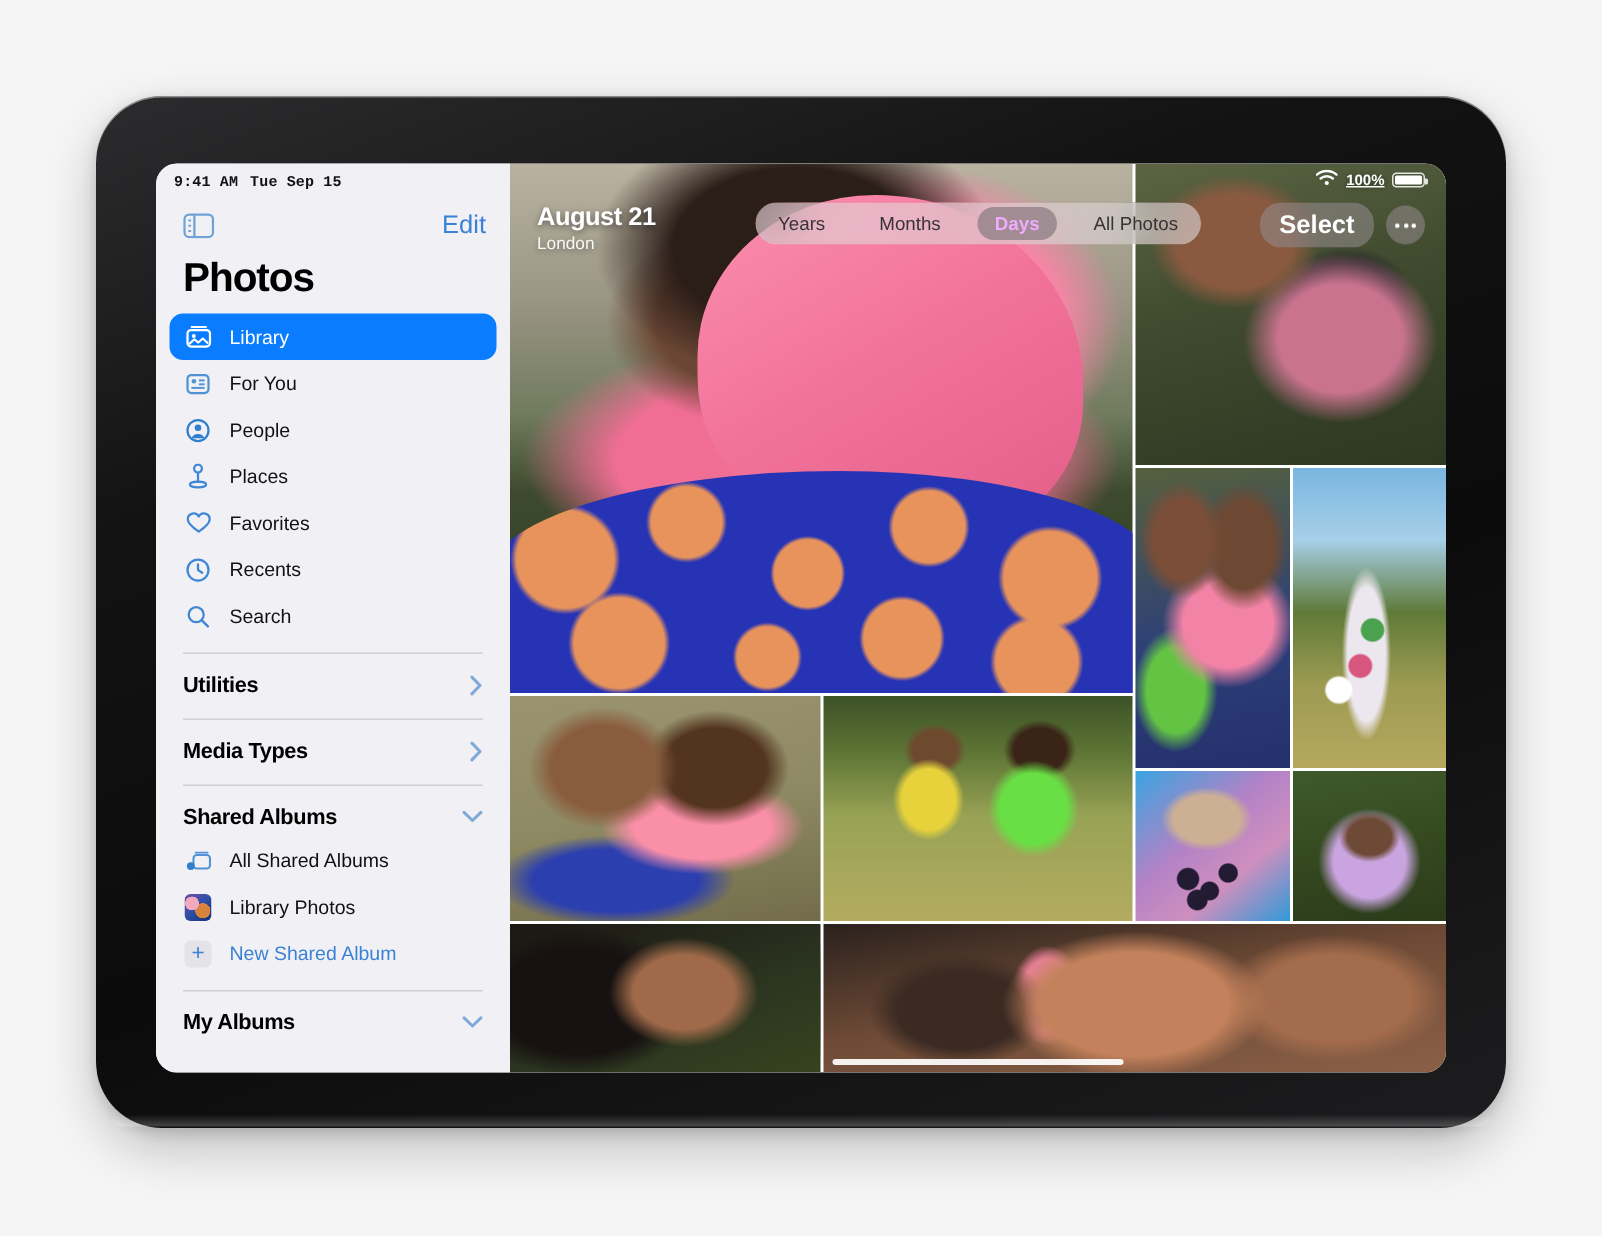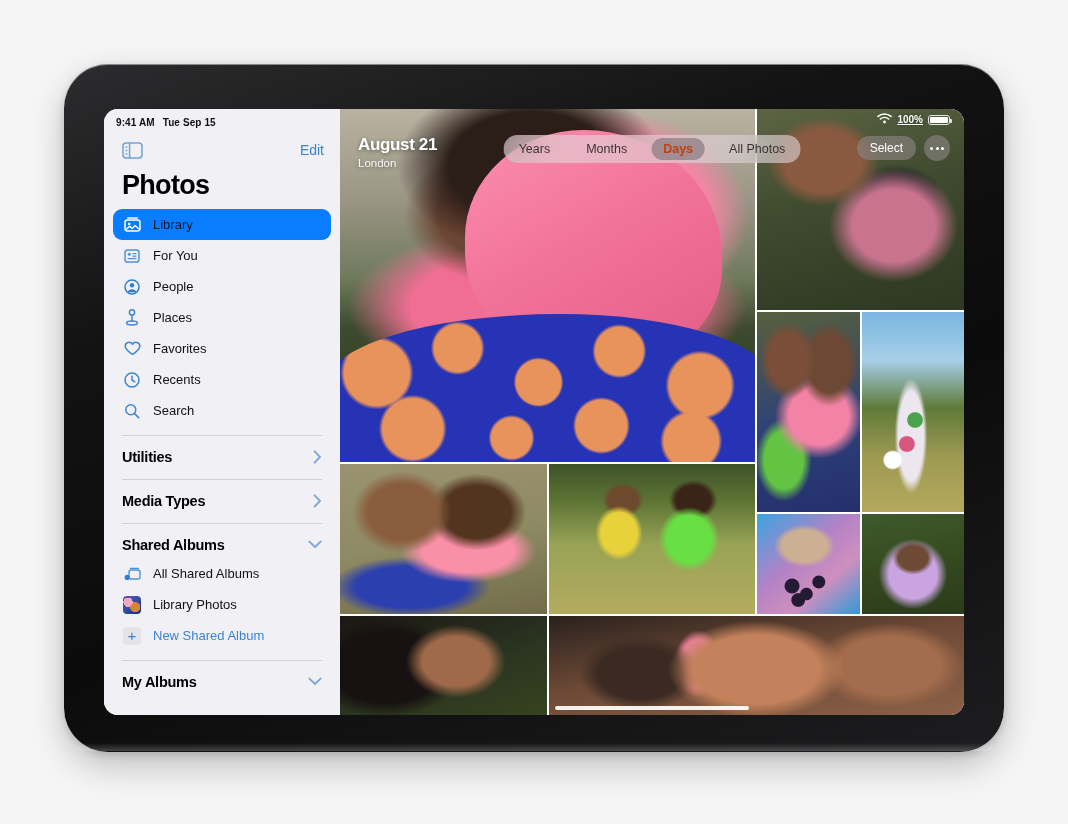--- a/index.html
+++ b/index.html
@@ -85,35 +85,36 @@
     height: 20px;
     padding: 3px 0 0 12px;
     font-size: 10px;
     font-weight: bold;
     color: #111;
     letter-spacing: .1px;
     white-space: nowrap;
     display: flex;
     align-items: center;
     gap: 8px;
+    font-family: Liberation Mono, monospace;
   }
 
   .sb-toprow {
     display: flex;
     align-items: center;
     justify-content: space-between;
     padding: 4px 16px 0 18px;
     height: 28px;
   }
   .sb-toggle {
     width: 21px; height: 17px;
     display: block;
   }
   .sb-edit {
-    font-size: 14px;
+    font-size: 17px;
     color: #3b82d6;
   }
 
   .sb-title {
     font-size: 27px;
     font-weight: bold;
     letter-spacing: -.7px;
     color: #000;
     padding: 6px 0 8px 18px;
   }
@@ -126,21 +127,21 @@
     align-items: center;
     gap: 12px;
     height: 31px;
     padding: 0 10px;
     border-radius: 9px;
     font-size: 13px;
     color: #111;
   }
   .nav-item.selected {
     background: #0a7cff;
-    color: #0f172a;
+    color: #ffffff;
   }
   .nav-ico {
     width: 18px;
     height: 18px;
     flex: 0 0 18px;
     display: flex;
     align-items: center;
     justify-content: center;
   }
   .nav-ico svg { display: block; }
@@ -379,41 +380,42 @@
   }
   .seg {
     font-size: 12.5px;
     color: #3a3336;
     padding: 4px 12px;
     border-radius: 12px;
     white-space: nowrap;
   }
   .seg.active {
     background: rgba(140,126,131,.75);
-    color: #c2410c;
+    color: #f0abfc;
     font-weight: bold;
   }
 
   .ov-right {
     position: absolute;
     top: 26px; right: 14px;
     z-index: 6;
     display: flex;
     align-items: center;
     gap: 8px;
   }
   .pill {
-    font-size: 12px;
+    font-size: 17px;
     color: #fff;
     padding: 5px 13px;
     border-radius: 14px;
     background: rgba(150,140,144,.55);
     backdrop-filter: blur(12px);
     -webkit-backdrop-filter: blur(12px);
     white-space: nowrap;
+    font-weight: bold;
   }
   .circ {
     width: 26px; height: 26px;
     border-radius: 50%;
     background: rgba(150,140,144,.55);
     backdrop-filter: blur(12px);
     -webkit-backdrop-filter: blur(12px);
     display: flex;
     align-items: center;
     justify-content: center;

